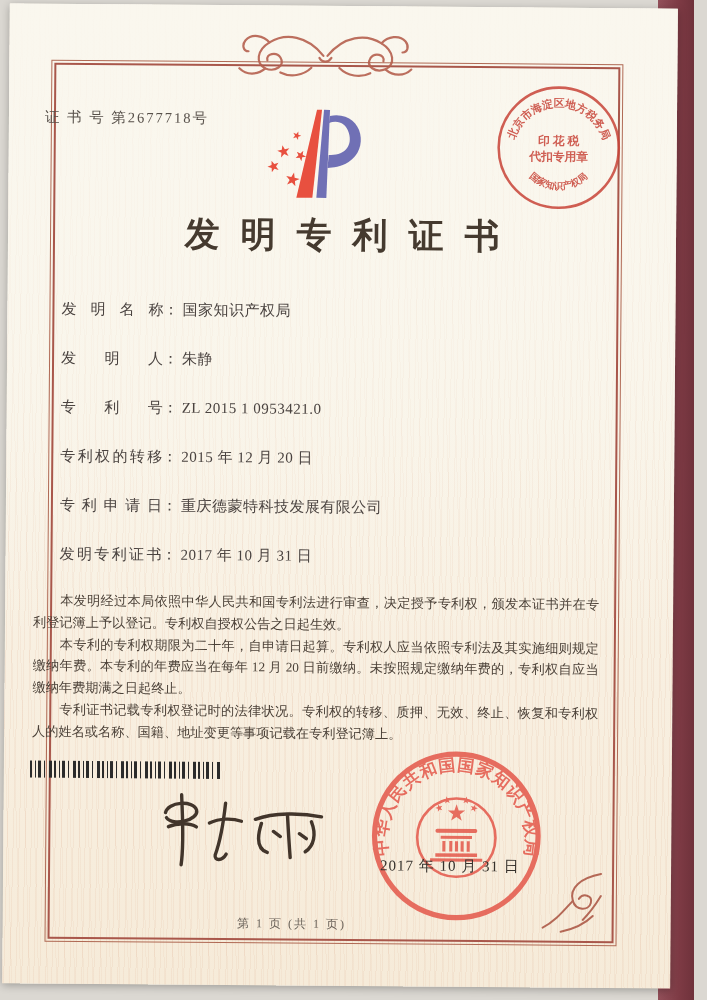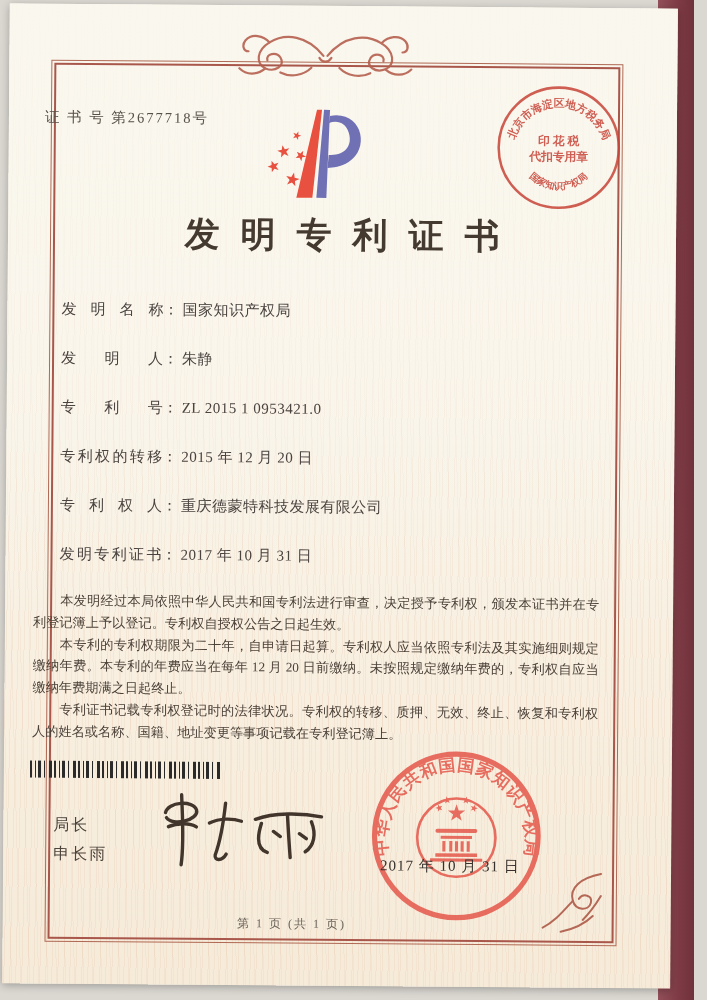--- a/index.html
+++ b/index.html
@@ -140,39 +140,35 @@
         <div class="field-row">
           <span class="flabel">发明人</span><span class="fcolon">：</span><span class="fvalue">朱静</span>
         </div>
         <div class="field-row">
           <span class="flabel">专利号</span><span class="fcolon">：</span><span class="fvalue">ZL 2015 1 0953421.0</span>
         </div>
         <div class="field-row">
           <span class="flabel">专利权的转移</span><span class="fcolon">：</span><span class="fvalue">2015 年 12 月 20 日</span>
         </div>
         <div class="field-row">
-          <span class="flabel">专利权人</span><span class="fcolon">：</span><span class="fvalue">重庆德蒙特科技发展有限公司</span>
+          <span class="flabel">专利申请日</span><span class="fcolon">：</span><span class="fvalue">重庆德蒙特科技发展有限公司</span>
         </div>
         <div class="field-row">
           <span class="flabel">发明专利证书</span><span class="fcolon">：</span><span class="fvalue">2017 年 10 月 31 日</span>
         </div>
       </div>
 
       <div class="paragraphs">
         <p>本发明经过本局依照中华人民共和国专利法进行审查，决定授予专利权，颁发本证书并在专利登记簿上予以登记。专利权自授权公告之日起生效。</p>
         <p>本专利的专利权期限为二十年，自申请日起算。专利权人应当依照专利法及其实施细则规定缴纳年费。本专利的年费应当在每年 12 月 20 日前缴纳。未按照规定缴纳年费的，专利权自应当缴纳年费期满之日起终止。</p>
         <p>专利证书记载专利权登记时的法律状况。专利权的转移、质押、无效、终止、恢复和专利权人的姓名或名称、国籍、地址变更等事项记载在专利登记簿上。</p>
       </div>
 
       <div class="barcode"></div>
 
-      <div class="signer">
-        <div>局长</div>
-        <div>申长雨</div>
-      </div>
 
       <svg class="signature" viewBox="0 0 186 86">
         <g stroke="#42352b" stroke-width="3.4" fill="none" stroke-linecap="round">
           <path d="M30,8 C31,32 33,56 30,78"></path>
           <path d="M14,26 C16,15 42,13 45,23 C48,33 21,40 15,31"></path>
           <path d="M17,40 C26,36 39,36 45,40"></path>
           <path d="M74,16 C72,36 69,54 64,68 C63,74 71,74 75,67"></path>
           <path d="M58,36 C68,31 81,31 90,34"></path>
           <path d="M104,32 C122,25 150,25 170,29"></path>
           <path d="M110,36 C105,52 107,62 116,65"></path>

